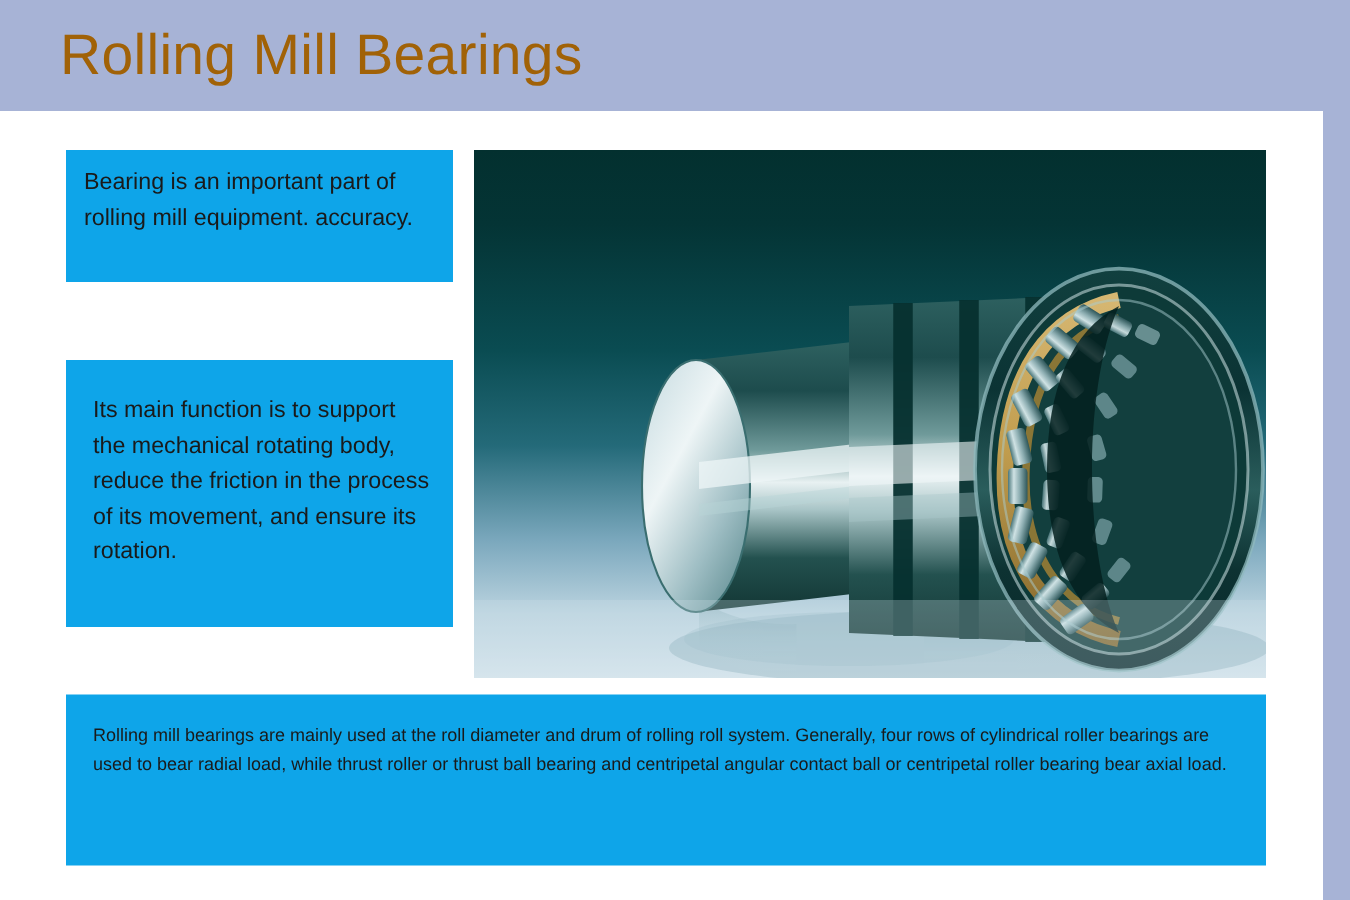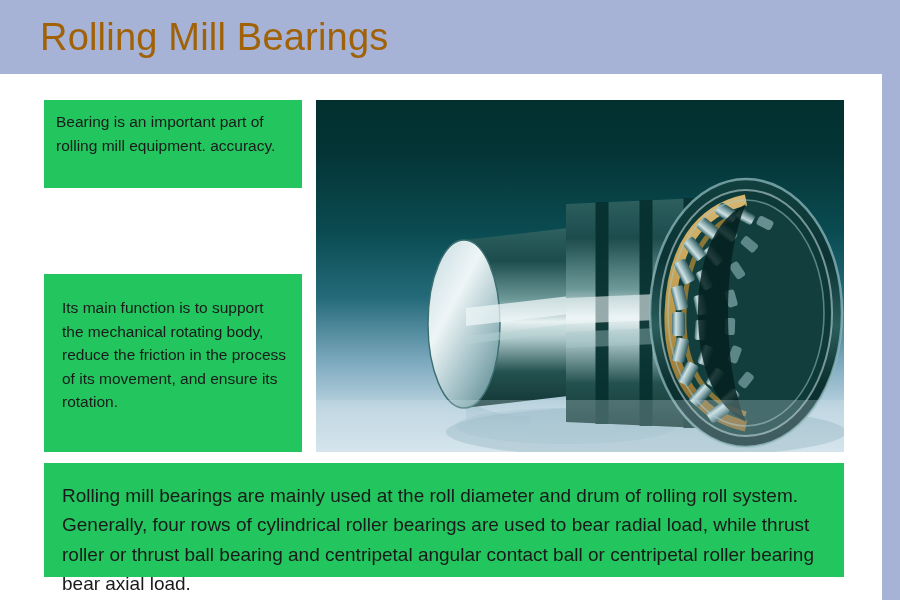--- a/index.html
+++ b/index.html
@@ -46,21 +46,21 @@
     font-weight: normal;
     color: #a16207;
     letter-spacing: 0.2px;
     line-height: 50px;
     white-space: nowrap;
   }
 
   
   .card {
     position: absolute;
-    background: #22c55e;
+    background: #0ea5e9;
     color: #1a1a1a;
   }
 
   .card p {
     font-size: 15.5px;
     line-height: 1.52;
     color: #1a1a1a;
   }
 
   #card-intro {
@@ -70,33 +70,32 @@
     height: 88px;
     padding: 10px 12px 8px 12px;
   }
 
   #card-function {
     left: 44px;
     top: 240px;
     width: 258px;
     height: 178px;
     padding: 22px 14px 10px 18px;
-    margin-top: 34px;
   }
 
   #card-usage {
     left: 44px;
     top: 463px;
     width: 800px;
     height: 114px;
     padding: 18px 20px 10px 18px;
   }
 
   #card-usage p {
-    font-size: 19px;
+    font-size: 12px;
     line-height: 1.55;
   }
 
   
   #photo {
     position: absolute;
     left: 316px;
     top: 100px;
     width: 528px;
     height: 352px;

